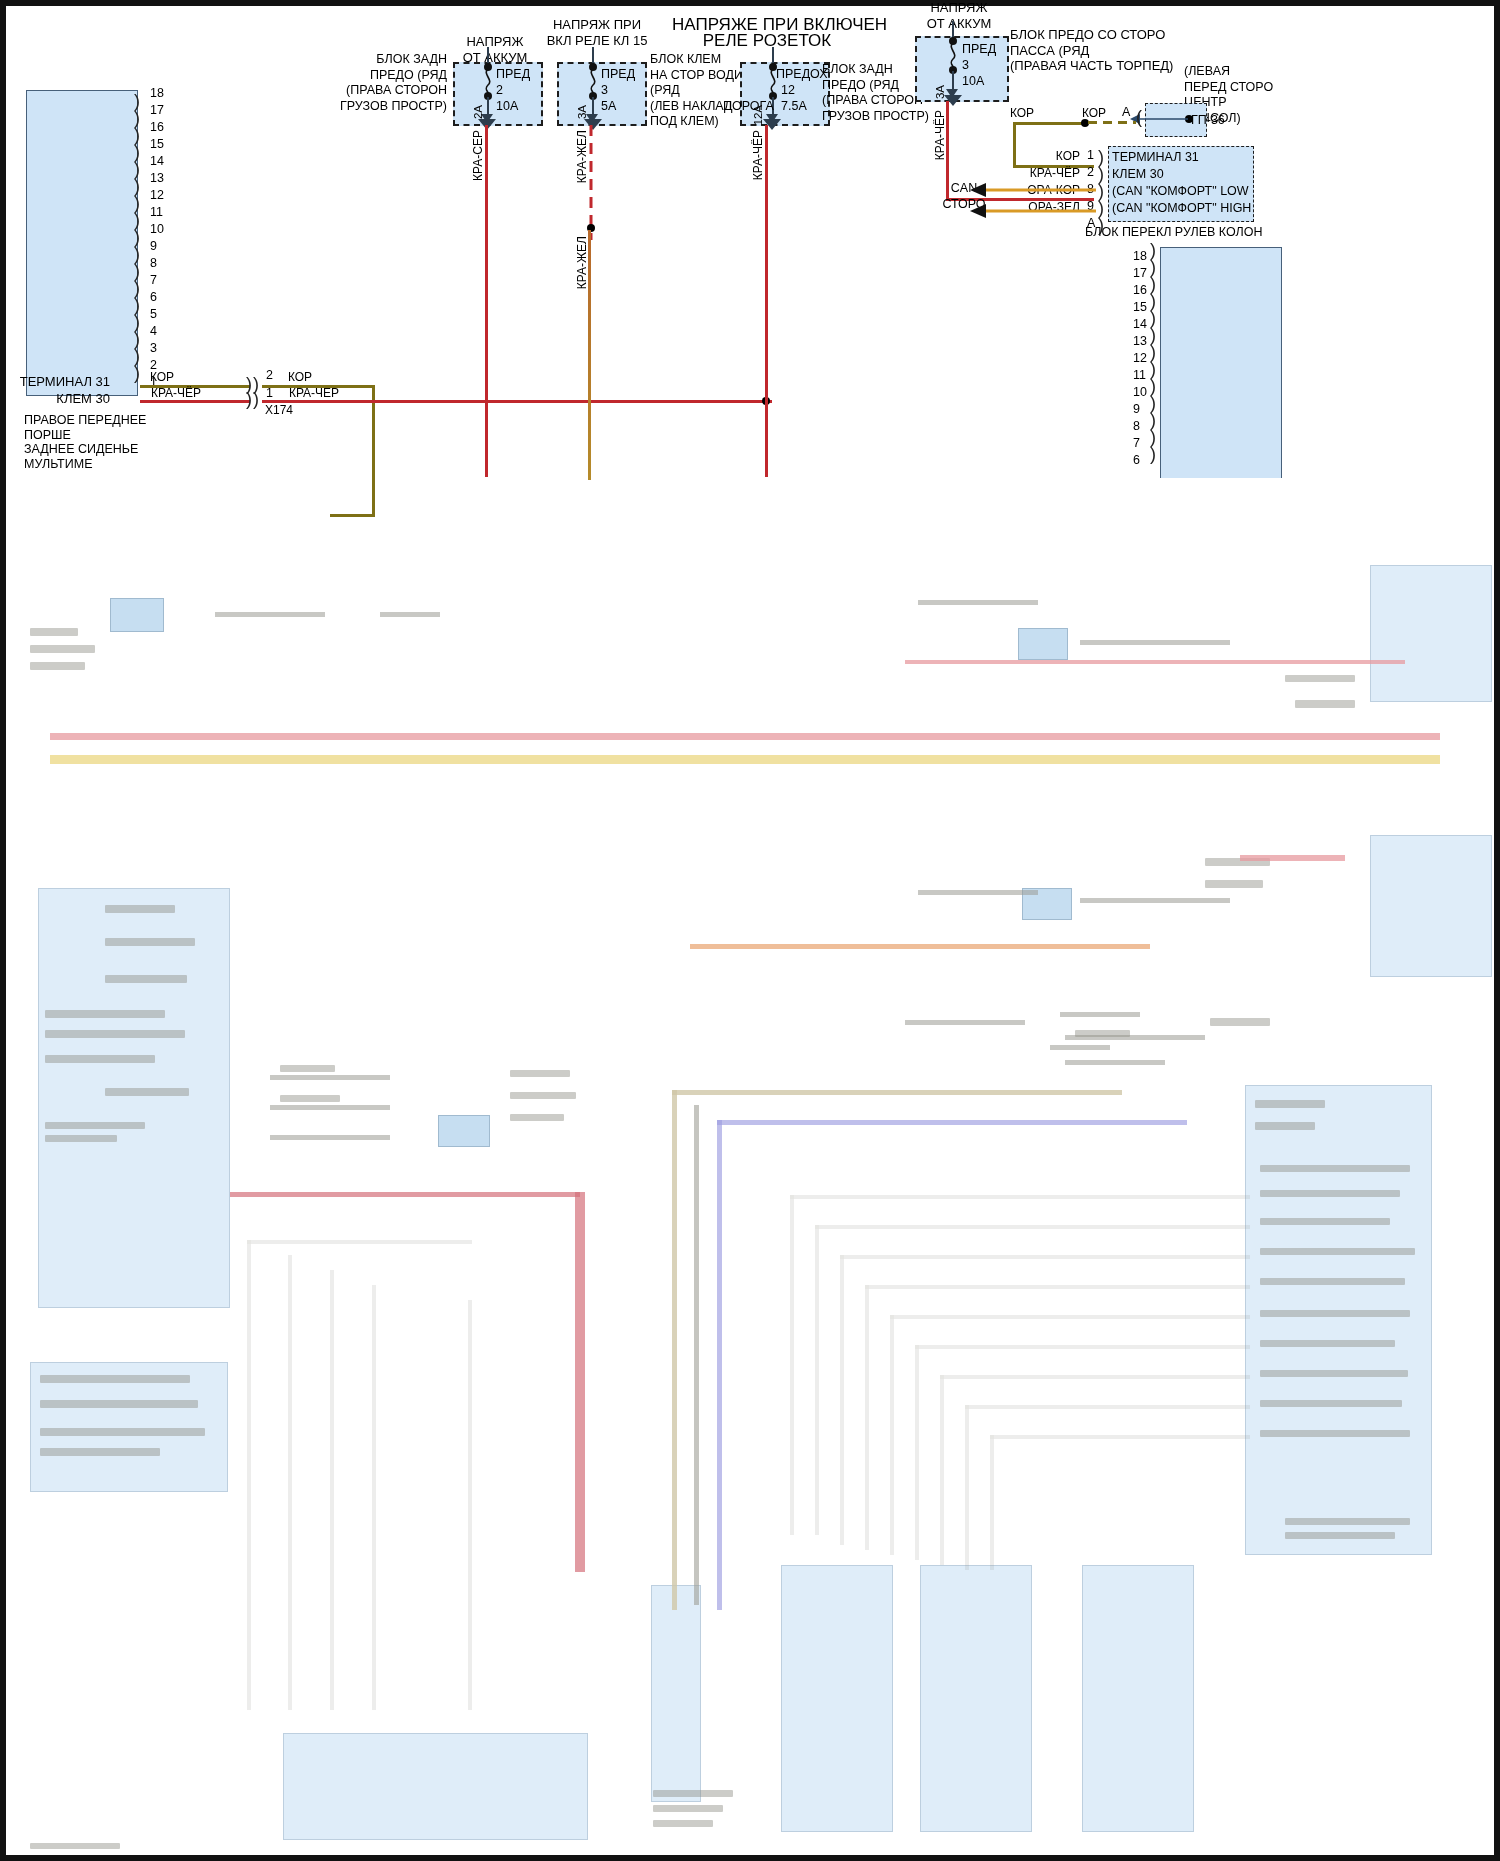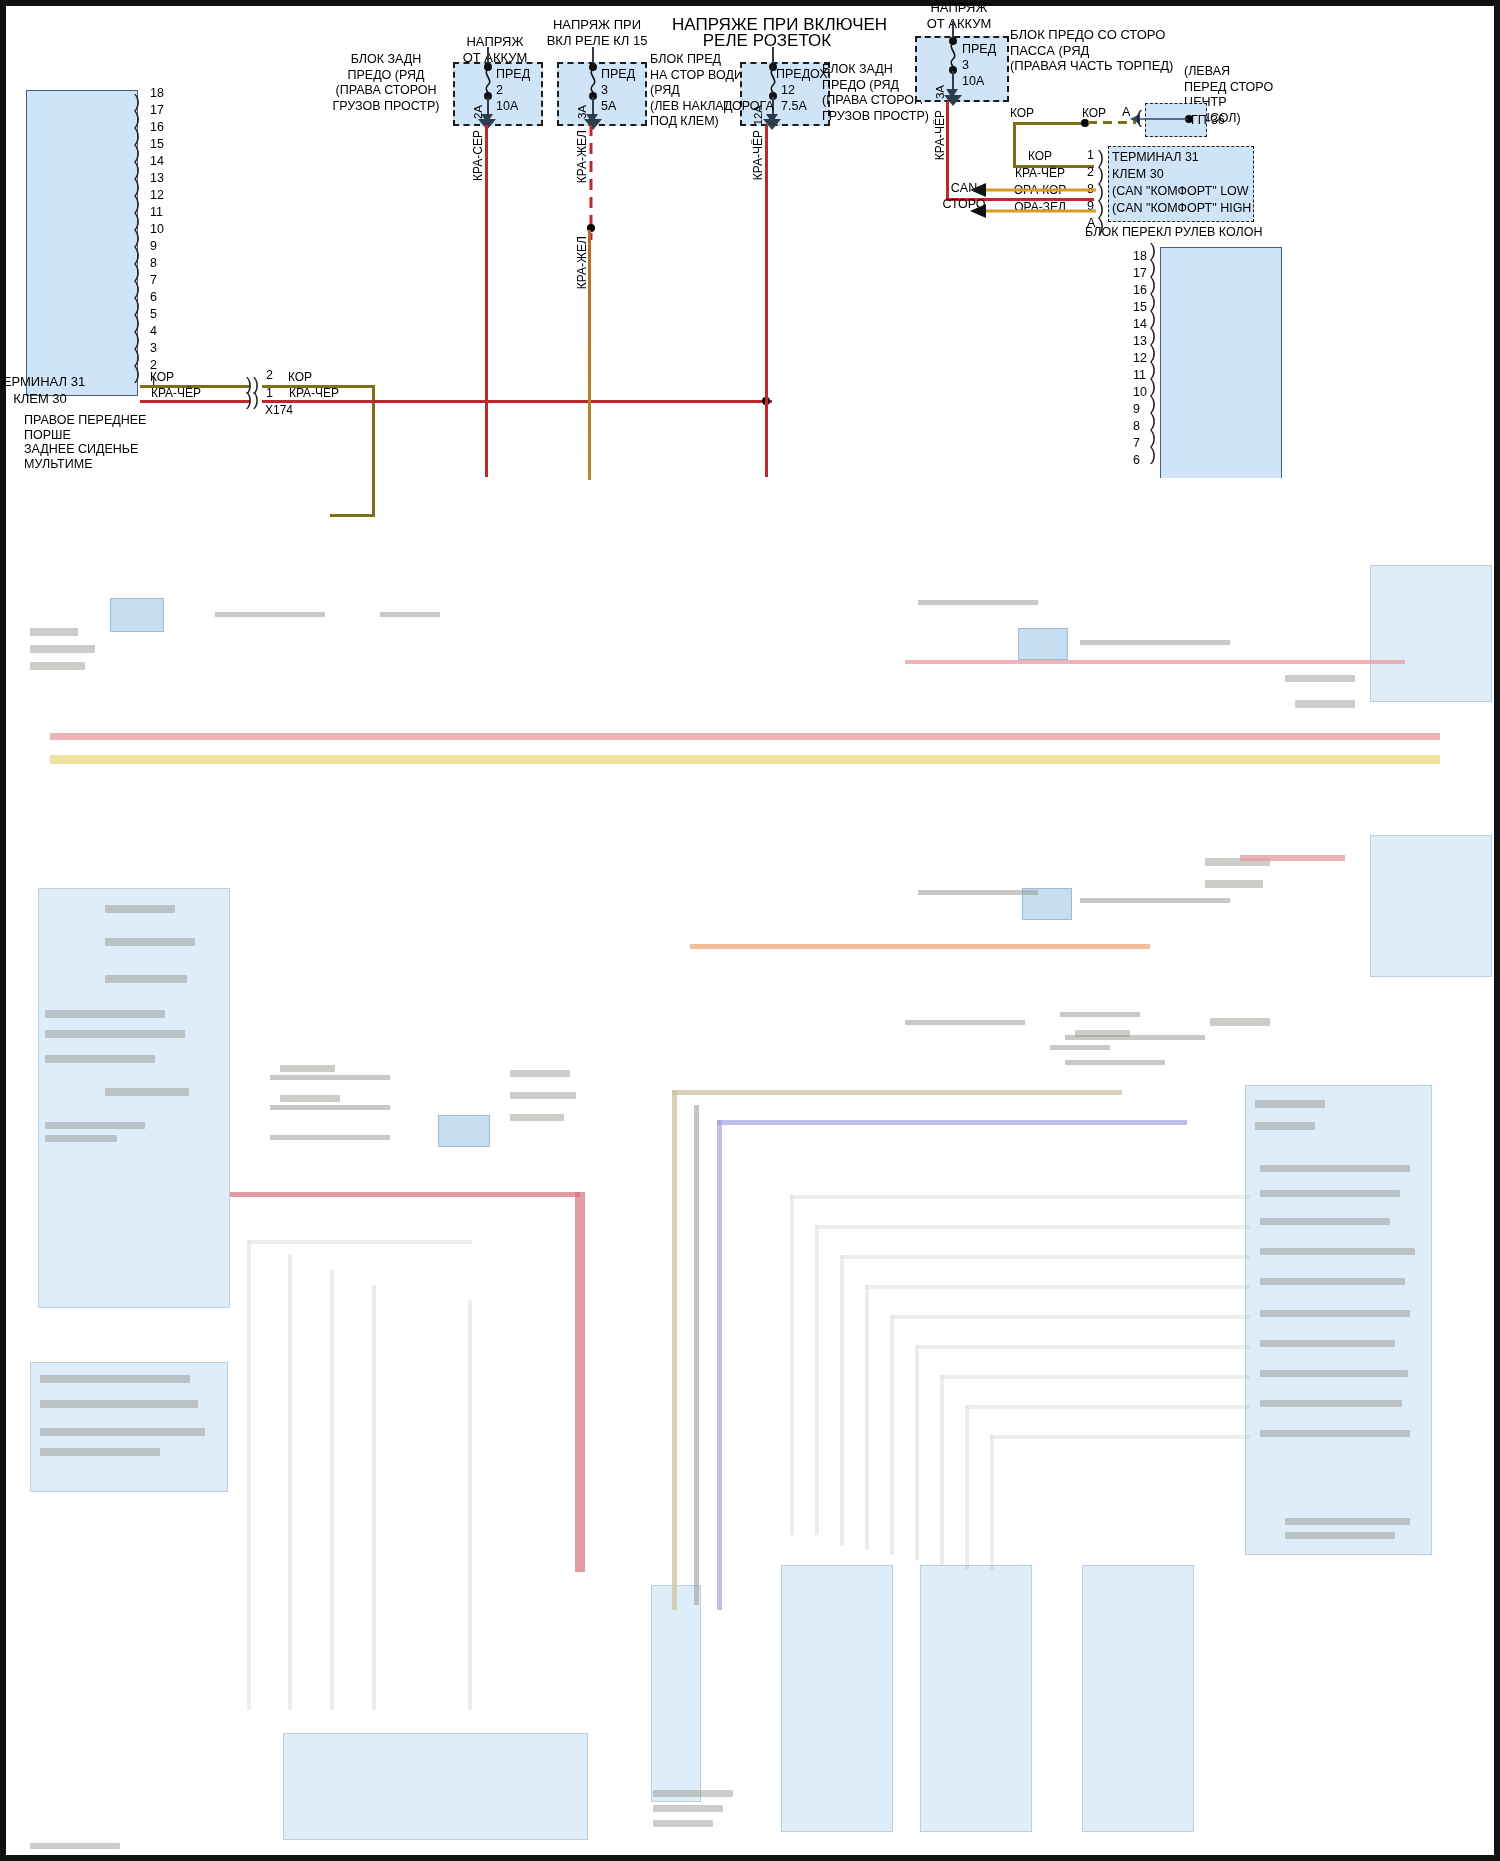--- a/index.html
+++ b/index.html
@@ -8,21 +8,21 @@
 
   
   .frame-top{position:absolute;left:0;top:0;width:1500px;height:6px;background:#111;}
   .frame-bot{position:absolute;left:0;top:1855px;width:1500px;height:6px;background:#111;}
   .frame-l{position:absolute;left:0;top:0;width:6px;height:1861px;background:#111;}
   .frame-r{position:absolute;left:1494px;top:0;width:6px;height:1861px;background:#111;}
 
   
   .txt{position:absolute;color:#000;font-size:13.5px;line-height:16px;white-space:pre;}
   .txt.c{text-align:center;}
-  .txt.r{text-align:center;}
+  .txt.r{text-align:right;}
   .txt.vert{writing-mode:vertical-rl;transform:rotate(180deg);white-space:nowrap;}
   .blue-solid{position:absolute;background:#cfe4f7;border:1.4px solid #47607a;}
   .dash{position:absolute;background:#cfe4f7;border:2px dashed #1d1d1d;}
   .dashb{position:absolute;background:#cfe4f7;border:1.6px dashed #1d1d1d;}
   .wire{position:absolute;}
   .w-red{background:#c0282d;}
   .w-olive{background:#7e7016;}
   .dot{position:absolute;width:8px;height:8px;border-radius:50%;background:#000;}
   .pinnum{position:absolute;font-size:12.5px;color:#000;}
   .brace{position:absolute;font-size:18px;line-height:11px;color:#222;}
@@ -294,21 +294,21 @@
     <div class="fuse-dot" style="top:45px;"></div>
     <div class="fuse-line" style="top:50px;height:19px;"></div>
     <div class="arrowdown" style="top:67px;"></div>
   </div>
   <div class="txt" style="left:601px;top:66px;font-size:12.5px;">ПРЕД</div>
   <div class="txt" style="left:601px;top:82px;font-size:12.5px;">3</div>
   <div class="txt" style="left:601px;top:98px;font-size:12.5px;">5А</div>
   <div class="splice" style="left:584px;top:119px;"></div>
 
   <div class="txt r" style="left:530px;top:52px;width:110px;font-size:12.5px;line-height:15.5px;"></div>
-  <div class="txt" style="left:650px;top:52px;font-size:12.5px;line-height:15.5px;"><span>БЛОК ПРЕД</span>
+  <div class="txt" style="left:650px;top:52px;font-size:12.5px;line-height:15.5px;"><span>БЛОК КЛЕМ</span>
 <span>НА СТОР ВОДИ</span>
 <span>(РЯД</span>
 <span>(ЛЕВ НАКЛАД</span>
 <span>ПОД КЛЕМ)</span></div>
 
   <svg style="position:absolute;left:588px;top:125px;width:6px;height:115px;">
     <line x1="3" y1="0" x2="3" y2="115" stroke="#c0282d" stroke-width="3" stroke-dasharray="11 7"></line>
   </svg>
   <div class="dot" style="left:587px;top:224px;"></div>
   <div class="wire" style="left:588px;top:230px;width:3px;height:250px;background:linear-gradient(#b8692c,#b58b2a);"></div>

